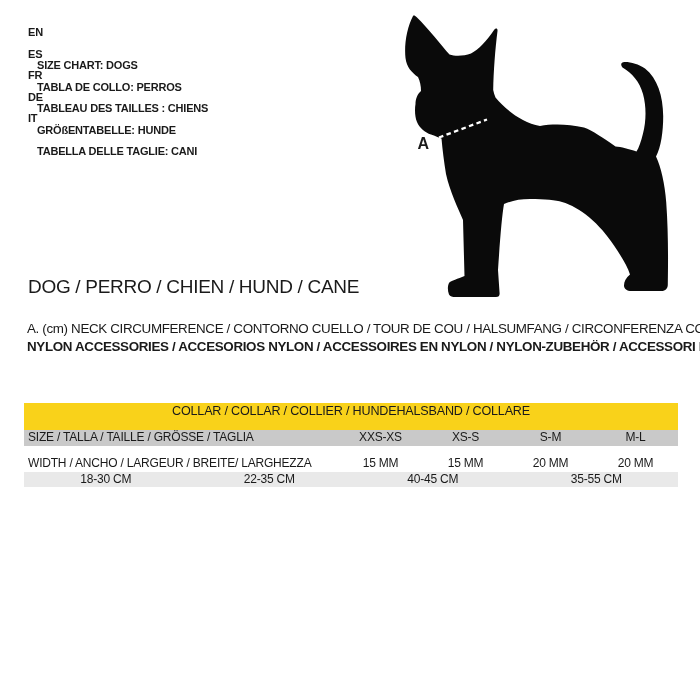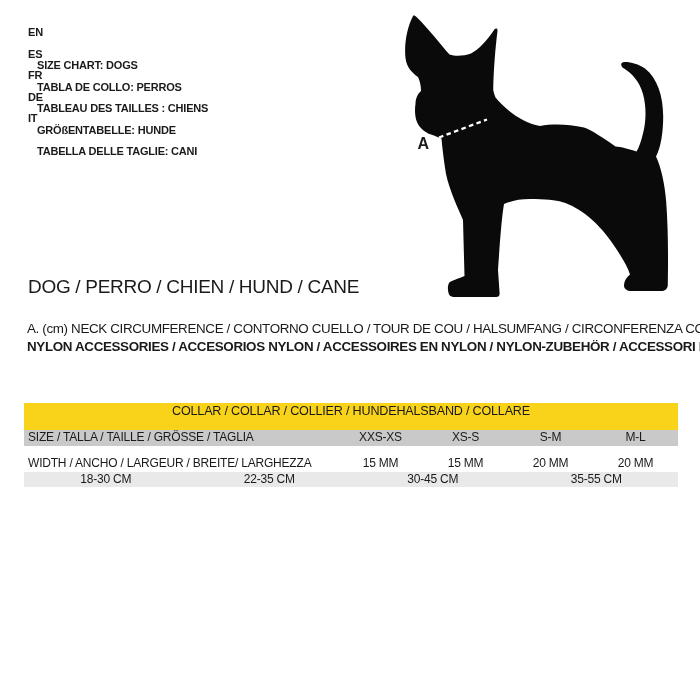--- a/index.html
+++ b/index.html
@@ -135,18 +135,18 @@
       <div class="row-label">WIDTH / ANCHO / LARGEUR / BREITE/ LARGHEZZA</div>
       <div class="cell">15 MM</div>
       <div class="cell">15 MM</div>
       <div class="cell">20 MM</div>
       <div class="cell">20 MM</div>
     </div>
 
     <div class="table-row" style="background: rgb(233, 233, 233);">
       <div class="cell">18-30 CM</div>
       <div class="cell">22-35 CM</div>
-      <div class="cell">30-45 CM</div>
+      <div class="cell">40-45 CM</div>
       <div class="cell">35-55 CM</div>
     </div>
   </div>
 
 </div>
 
 </body></html>

